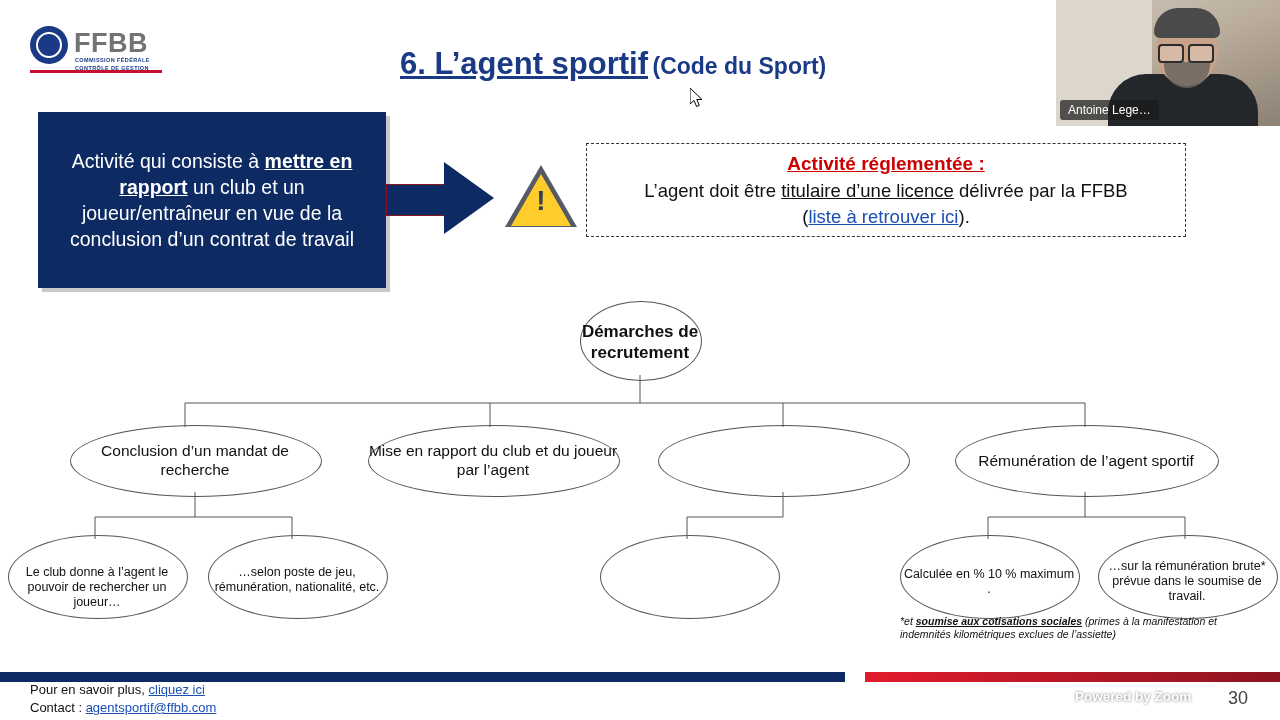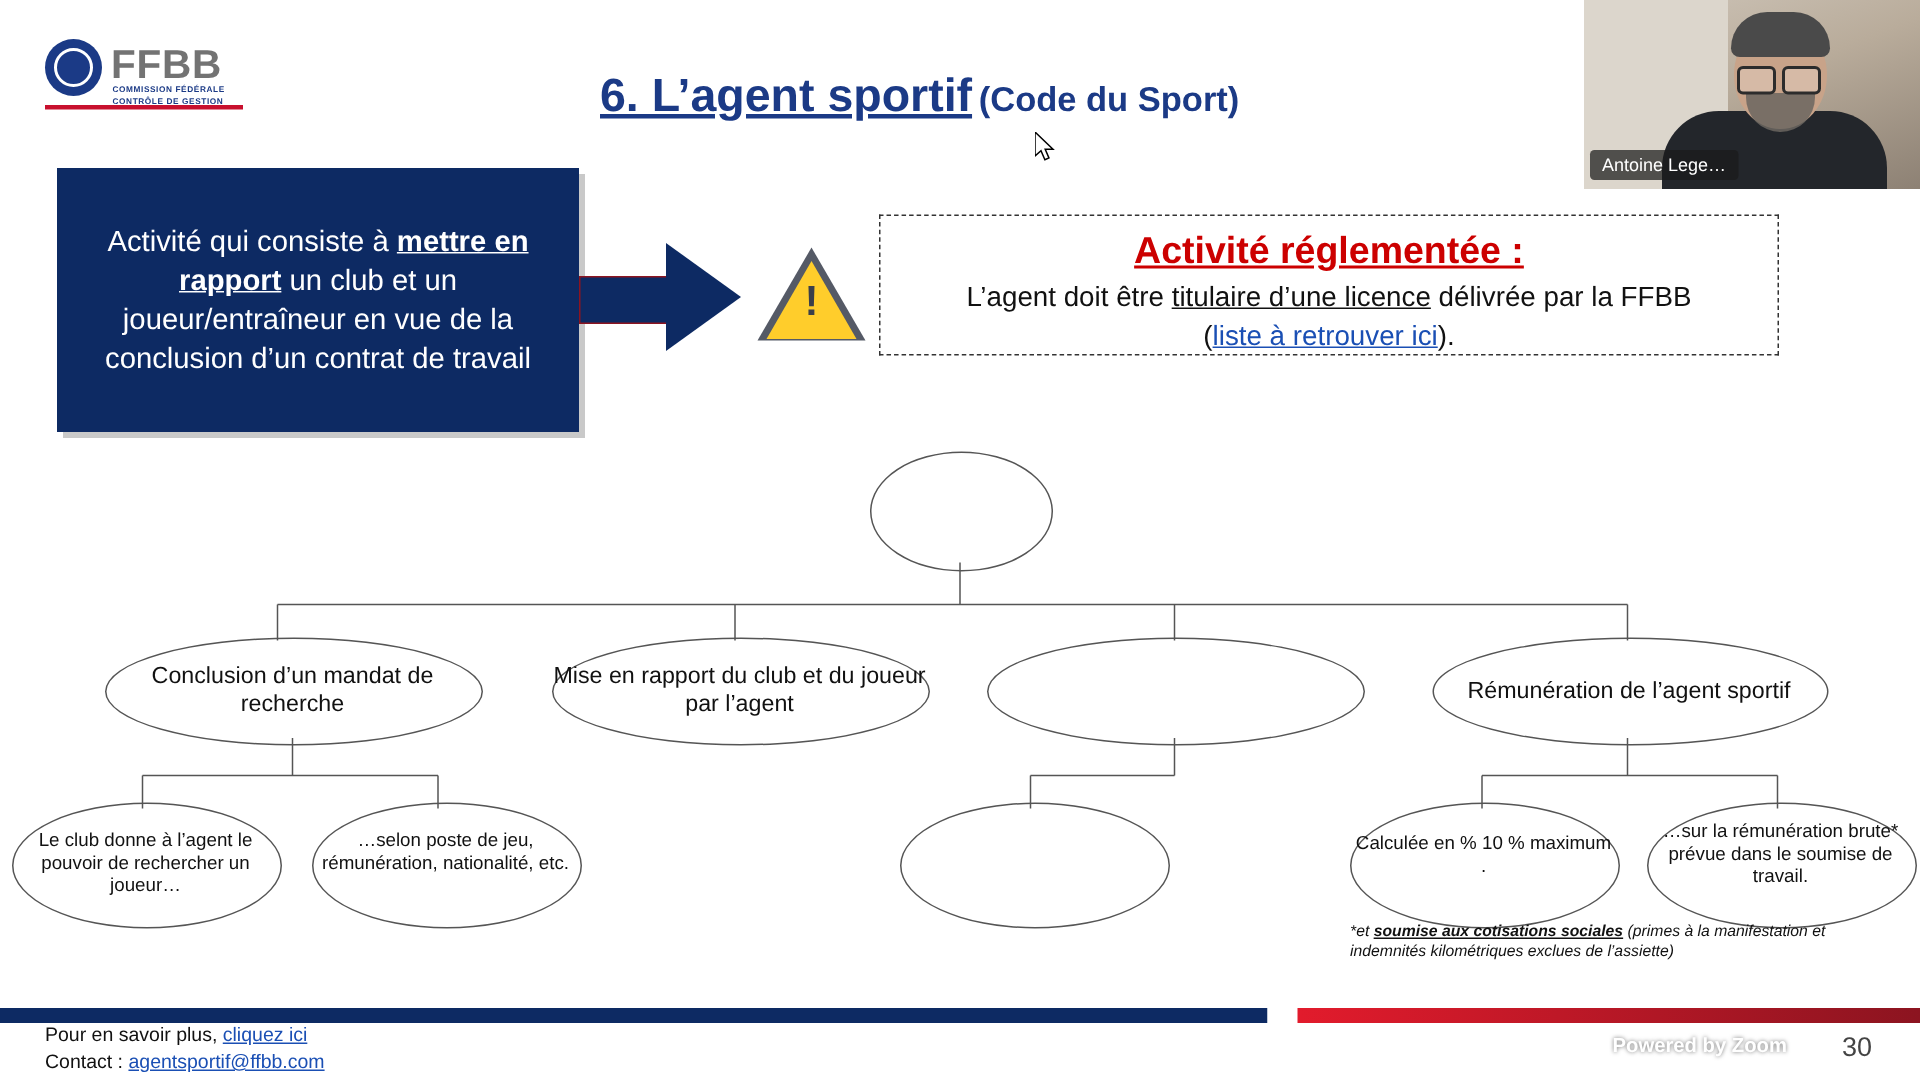--- a/index.html
+++ b/index.html
@@ -43,31 +43,31 @@
   #warn .tri{position:absolute;left:0;top:0;width:0;height:0;
      border-left:36px solid transparent;border-right:36px solid transparent;border-bottom:62px solid #555a66;}
   #warn .tri2{position:absolute;left:6px;top:9px;width:0;height:0;
      border-left:30px solid transparent;border-right:30px solid transparent;border-bottom:52px solid #ffcd2b;}
   #warn .bang{position:absolute;left:0;top:22px;width:72px;text-align:center;font-size:28px;
      font-weight:bold;color:#3a3f4a;line-height:28px;}
 
   
   #regbox{position:absolute;left:586px;top:143px;width:600px;height:94px;
      border:1px dashed #333;text-align:center;padding-top:9px;box-sizing:border-box;}
-  #regbox .l1{color:#cc0000;font-weight:bold;font-size:25px;text-decoration:underline;}
+  #regbox .l1{color:#cc0000;font-weight:bold;font-size:19px;text-decoration:underline;}
   #regbox .l2{font-size:18.5px;margin-top:5px;color:#111;}
   #regbox .l2 u{text-decoration:underline;}
   #regbox .l3{font-size:18.5px;margin-top:4px;color:#111;}
   #regbox .l3 a{color:#1a4fb4;text-decoration:underline;}
 
   
   #diagram{position:absolute;left:0;top:295px;width:1280px;height:360px;}
   .node{position:absolute;text-align:center;font-size:15.5px;color:#111;line-height:19px;}
   .node.bold{font-weight:bold;font-size:17px;line-height:21px;}
-  .node.small{font-size:12.5px;line-height:15px;}
+  .node.small{font-size:12.5px;line-height:15px;margin-top:12px;}
   .ellipse{position:absolute;border:1px solid #555;border-radius:50%;}
   svg#lines{position:absolute;left:0;top:0;width:1280px;height:360px;}
   #footnote{position:absolute;left:900px;top:320px;width:370px;font-size:10.5px;font-style:italic;color:#111;line-height:13px;}
   #footnote u{text-decoration:underline;font-weight:bold;}
 
   
   #botbar{position:absolute;left:0;top:672px;width:1280px;height:10px;}
   #botbar .blue{position:absolute;left:0;top:0;width:845px;height:10px;background:#0d2a63;}
   #botbar .white{position:absolute;left:845px;top:0;width:20px;height:10px;background:#ffffff;}
   #botbar .red{position:absolute;left:865px;top:0;width:415px;height:10px;
@@ -176,20 +176,21 @@
   <div class="ellipse" style="left:70px;top:130px;width:250px;height:70px;"></div>
   <div class="ellipse" style="left:368px;top:130px;width:250px;height:70px;"></div>
   <div class="ellipse" style="left:658px;top:130px;width:250px;height:70px;"></div>
   <div class="ellipse" style="left:955px;top:130px;width:262px;height:70px;"></div>
   <div class="ellipse" style="left:8px;top:240px;width:178px;height:82px;"></div>
   <div class="ellipse" style="left:208px;top:240px;width:178px;height:82px;"></div>
   <div class="ellipse" style="left:600px;top:240px;width:178px;height:82px;"></div>
   <div class="ellipse" style="left:900px;top:240px;width:178px;height:82px;"></div>
   <div class="ellipse" style="left:1098px;top:240px;width:178px;height:82px;"></div>
 
+  <div class="node bold" style="left:560px;top:26px;width:160px;">Démarches de recrutement</div>
 
   <div class="node" style="left:70px;top:146px;width:250px;">Conclusion d’un mandat de recherche</div>
   <div class="node" style="left:368px;top:146px;width:250px;">Mise en rapport du club et du joueur par l’agent</div>
   <div class="node" style="left:955px;top:156px;width:262px;">Rémunération de l’agent sportif</div>
 
   <div class="node small" style="left:10px;top:258px;width:174px;">Le club donne à l’agent le pouvoir de rechercher un joueur…</div>
   <div class="node small" style="left:210px;top:258px;width:174px;">…selon poste de jeu, rémunération, nationalité, etc.</div>
   <div class="node small" style="left:902px;top:260px;width:174px;">Calculée en % 10 % maximum .</div>
   <div class="node small" style="left:1100px;top:252px;width:174px;">…sur la rémunération brute* prévue dans le soumise de travail.</div>
 

